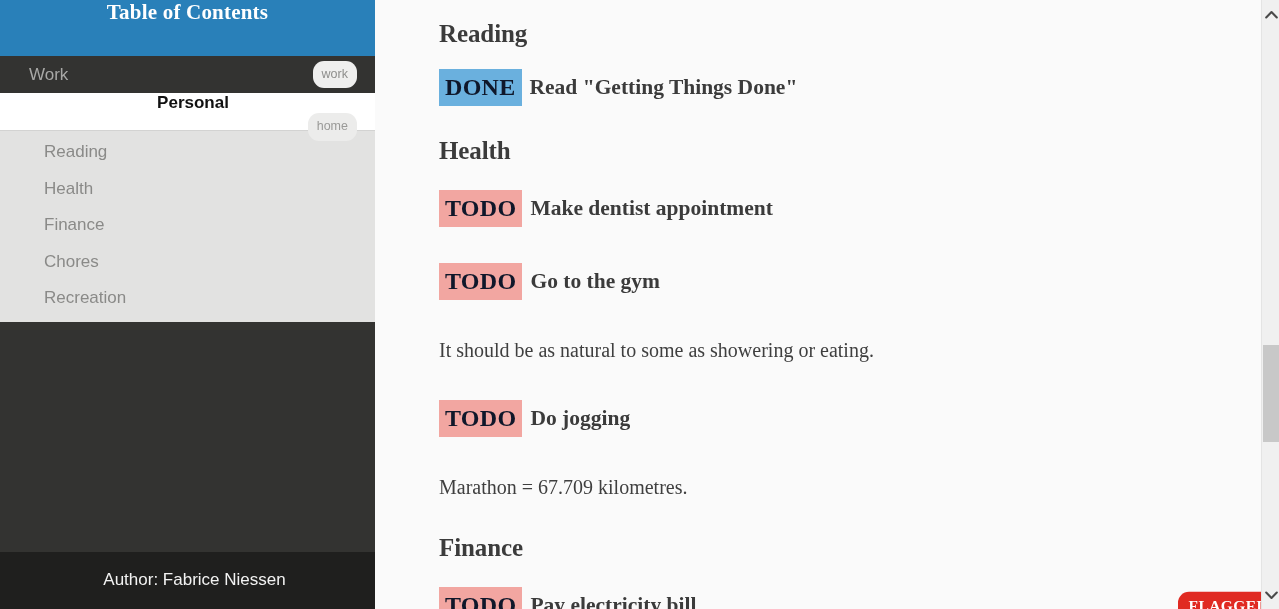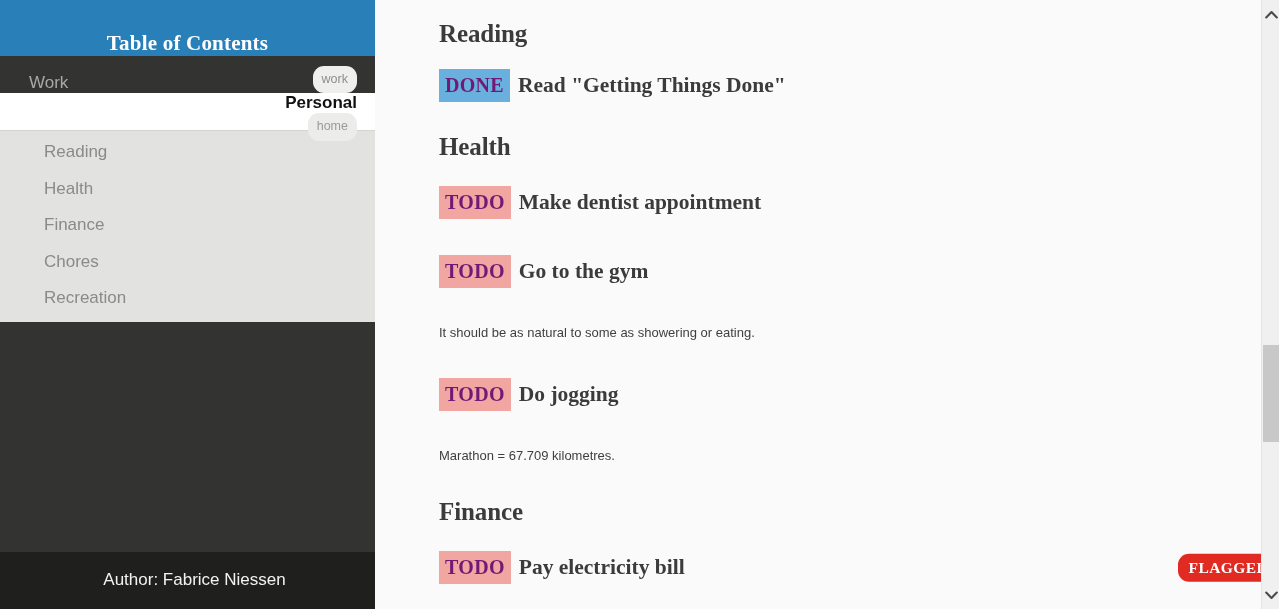--- a/index.html
+++ b/index.html
@@ -25,31 +25,31 @@
     display: flex;
     flex-direction: column;
     flex: 0 0 375px;
     position: relative;
   }
   #toc-header {
     height: 56px;
     background: #2980b9;
     color: #ffffff;
     display: flex;
-    align-items: flex-end;
+    align-items: flex-start;
     justify-content: center;
     font-family: "Liberation Serif", serif;
     font-weight: bold;
     font-size: 21px;
     letter-spacing: 0.2px;
   }
   .nav-top {
     height: 37px;
     display: flex;
-    align-items: flex-end;
+    align-items: center;
     padding: 0 18px 0 29px;
     position: relative;
   }
   .nav-top.inactive {
     background: #333331;
   }
   .nav-top.active {
     background: #ffffff;
     flex-direction: column;
   }
@@ -138,35 +138,35 @@
     align-items: center;
     font-family: "Liberation Serif", serif;
     font-weight: bold;
     font-size: 21.5px;
     color: #3b3b3b;
     position: relative;
     padding-right: 80px;
   }
   .kw {
     display: inline-block;
-    color: #701a75;
-    font-family: "Liberation Serif", serif;
-    font-weight: bold;
-    font-size: 20px;
+    color: #0f172a;
+    font-family: "Liberation Serif", serif;
+    font-weight: bold;
+    font-size: 24px;
     line-height: 1;
     padding: 6px 6px 7px 6px;
     margin-right: 8px;
     letter-spacing: 0.3px;
   }
   .kw-done { background: #6ab0de; }
   .kw-todo { background: #f2a6a1; }
   .task-text { white-space: nowrap; }
   .doc-para {
-    font-family: Liberation Sans, sans-serif;
-    font-size: 13px;
+    font-family: Liberation Serif, serif;
+    font-size: 20px;
     color: #3f3f3f;
     line-height: 1.4;
   }
   .flag-pill {
     position: absolute;
     right: 0;
     top: 50%;
     transform: translateY(-50%);
     background: #e02a22;
     color: #ffffff;

